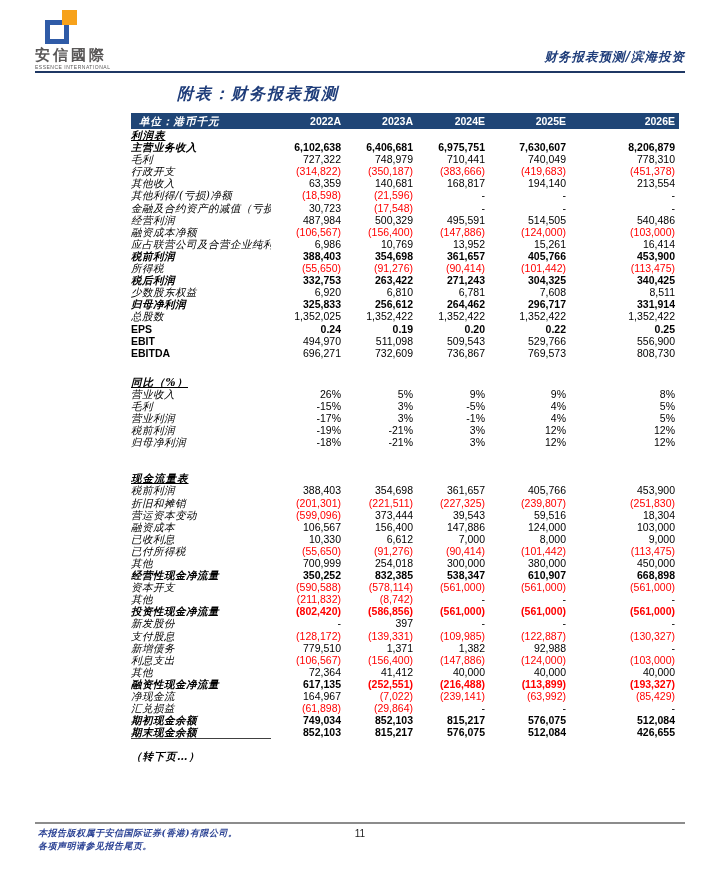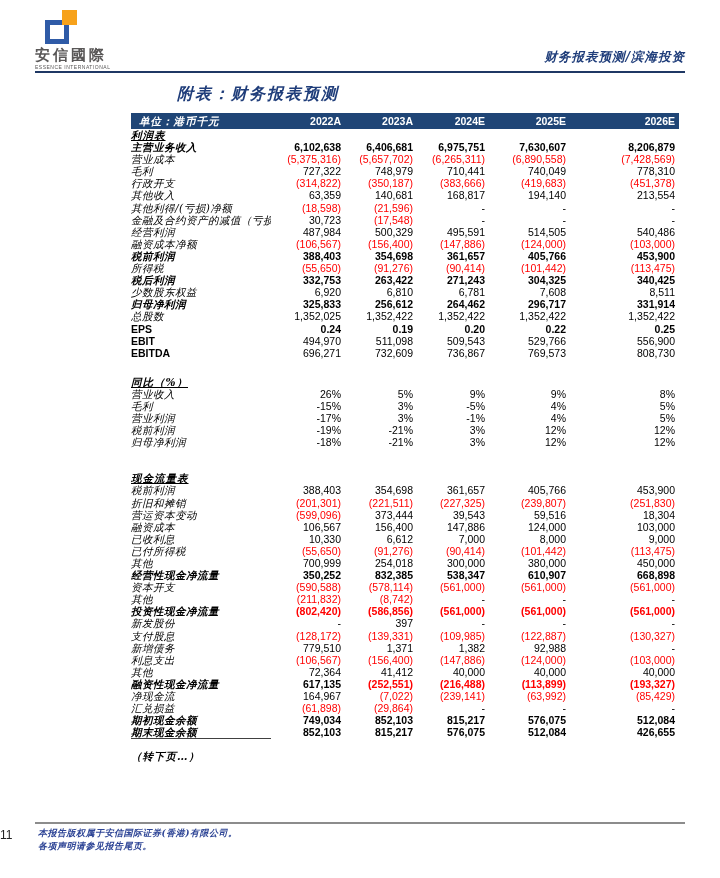--- a/index.html
+++ b/index.html
@@ -37,21 +37,21 @@
   .trow.section-row .slabel { font-weight:bold; text-decoration:underline; letter-spacing:1px; }
   .b { font-weight:bold; }
   .neg { color:#FF0000; }
   .rule-below .label { border-bottom:1.5px solid #404040; }
   .note { margin-top:12px; font-weight:bold; font-size:10.5px; letter-spacing:1px; }
   .spacer { width:100%; }
 
   
   .footer-rule { position:absolute; top:822px; left:35px; right:35px; height:2px; background:#8c8c8c; }
   .copyright { position:absolute; top:827px; left:38px; font-size:9px; font-weight:bold; color:#2E4596; line-height:13px; letter-spacing:.5px; }
-  .page-number { position:absolute; top:828px; left:0; width:720px; text-align:left; font-size:12px; color:#222; font-style:normal; font-family:"Liberation Sans",sans-serif; }
+  .page-number { position:absolute; top:828px; left:0; width:720px; text-align:center; font-size:10px; color:#222; font-style:normal; font-family:"Liberation Sans",sans-serif; }
 </style>
 </head>
 <body>
 
 <div class="page-header">
   <div class="logo">
     <div class="logo-mark">
       <div class="logo-blue"></div>
       <div class="logo-orange"></div>
     </div>
@@ -80,28 +80,20 @@
       </div>
       <div class="trow">
         <div class="cell label cjk b">主营业务收入</div>
         <div class="cell num c1 b">6,102,638</div>
         <div class="cell num c2 b">6,406,681</div>
         <div class="cell num c3 b">6,975,751</div>
         <div class="cell num c4 b">7,630,607</div>
         <div class="cell num c5 b">8,206,879</div>
       </div>
       <div class="trow">
-        <div class="cell label cjk">营业成本</div>
-        <div class="cell num c1 neg">(5,375,316)</div>
-        <div class="cell num c2 neg">(5,657,702)</div>
-        <div class="cell num c3 neg">(6,265,311)</div>
-        <div class="cell num c4 neg">(6,890,558)</div>
-        <div class="cell num c5 neg">(7,428,569)</div>
-      </div>
-      <div class="trow">
         <div class="cell label cjk">毛利</div>
         <div class="cell num c1">727,322</div>
         <div class="cell num c2">748,979</div>
         <div class="cell num c3">710,441</div>
         <div class="cell num c4">740,049</div>
         <div class="cell num c5">778,310</div>
       </div>
       <div class="trow">
         <div class="cell label cjk">行政开支</div>
         <div class="cell num c1 neg">(314,822)</div>
@@ -142,20 +134,28 @@
         <div class="cell num c4">514,505</div>
         <div class="cell num c5">540,486</div>
       </div>
       <div class="trow">
         <div class="cell label cjk">融资成本净额</div>
         <div class="cell num c1 neg">(106,567)</div>
         <div class="cell num c2 neg">(156,400)</div>
         <div class="cell num c3 neg">(147,886)</div>
         <div class="cell num c4 neg">(124,000)</div>
         <div class="cell num c5 neg">(103,000)</div>
+      </div>
+      <div class="trow">
+        <div class="cell label cjk">应占联营公司及合营企业纯利</div>
+        <div class="cell num c1">6,986</div>
+        <div class="cell num c2">10,769</div>
+        <div class="cell num c3">13,952</div>
+        <div class="cell num c4">15,261</div>
+        <div class="cell num c5">16,414</div>
       </div>
       <div class="trow">
         <div class="cell label cjk b">税前利润</div>
         <div class="cell num c1 b">388,403</div>
         <div class="cell num c2 b">354,698</div>
         <div class="cell num c3 b">361,657</div>
         <div class="cell num c4 b">405,766</div>
         <div class="cell num c5 b">453,900</div>
       </div>
       <div class="trow">

